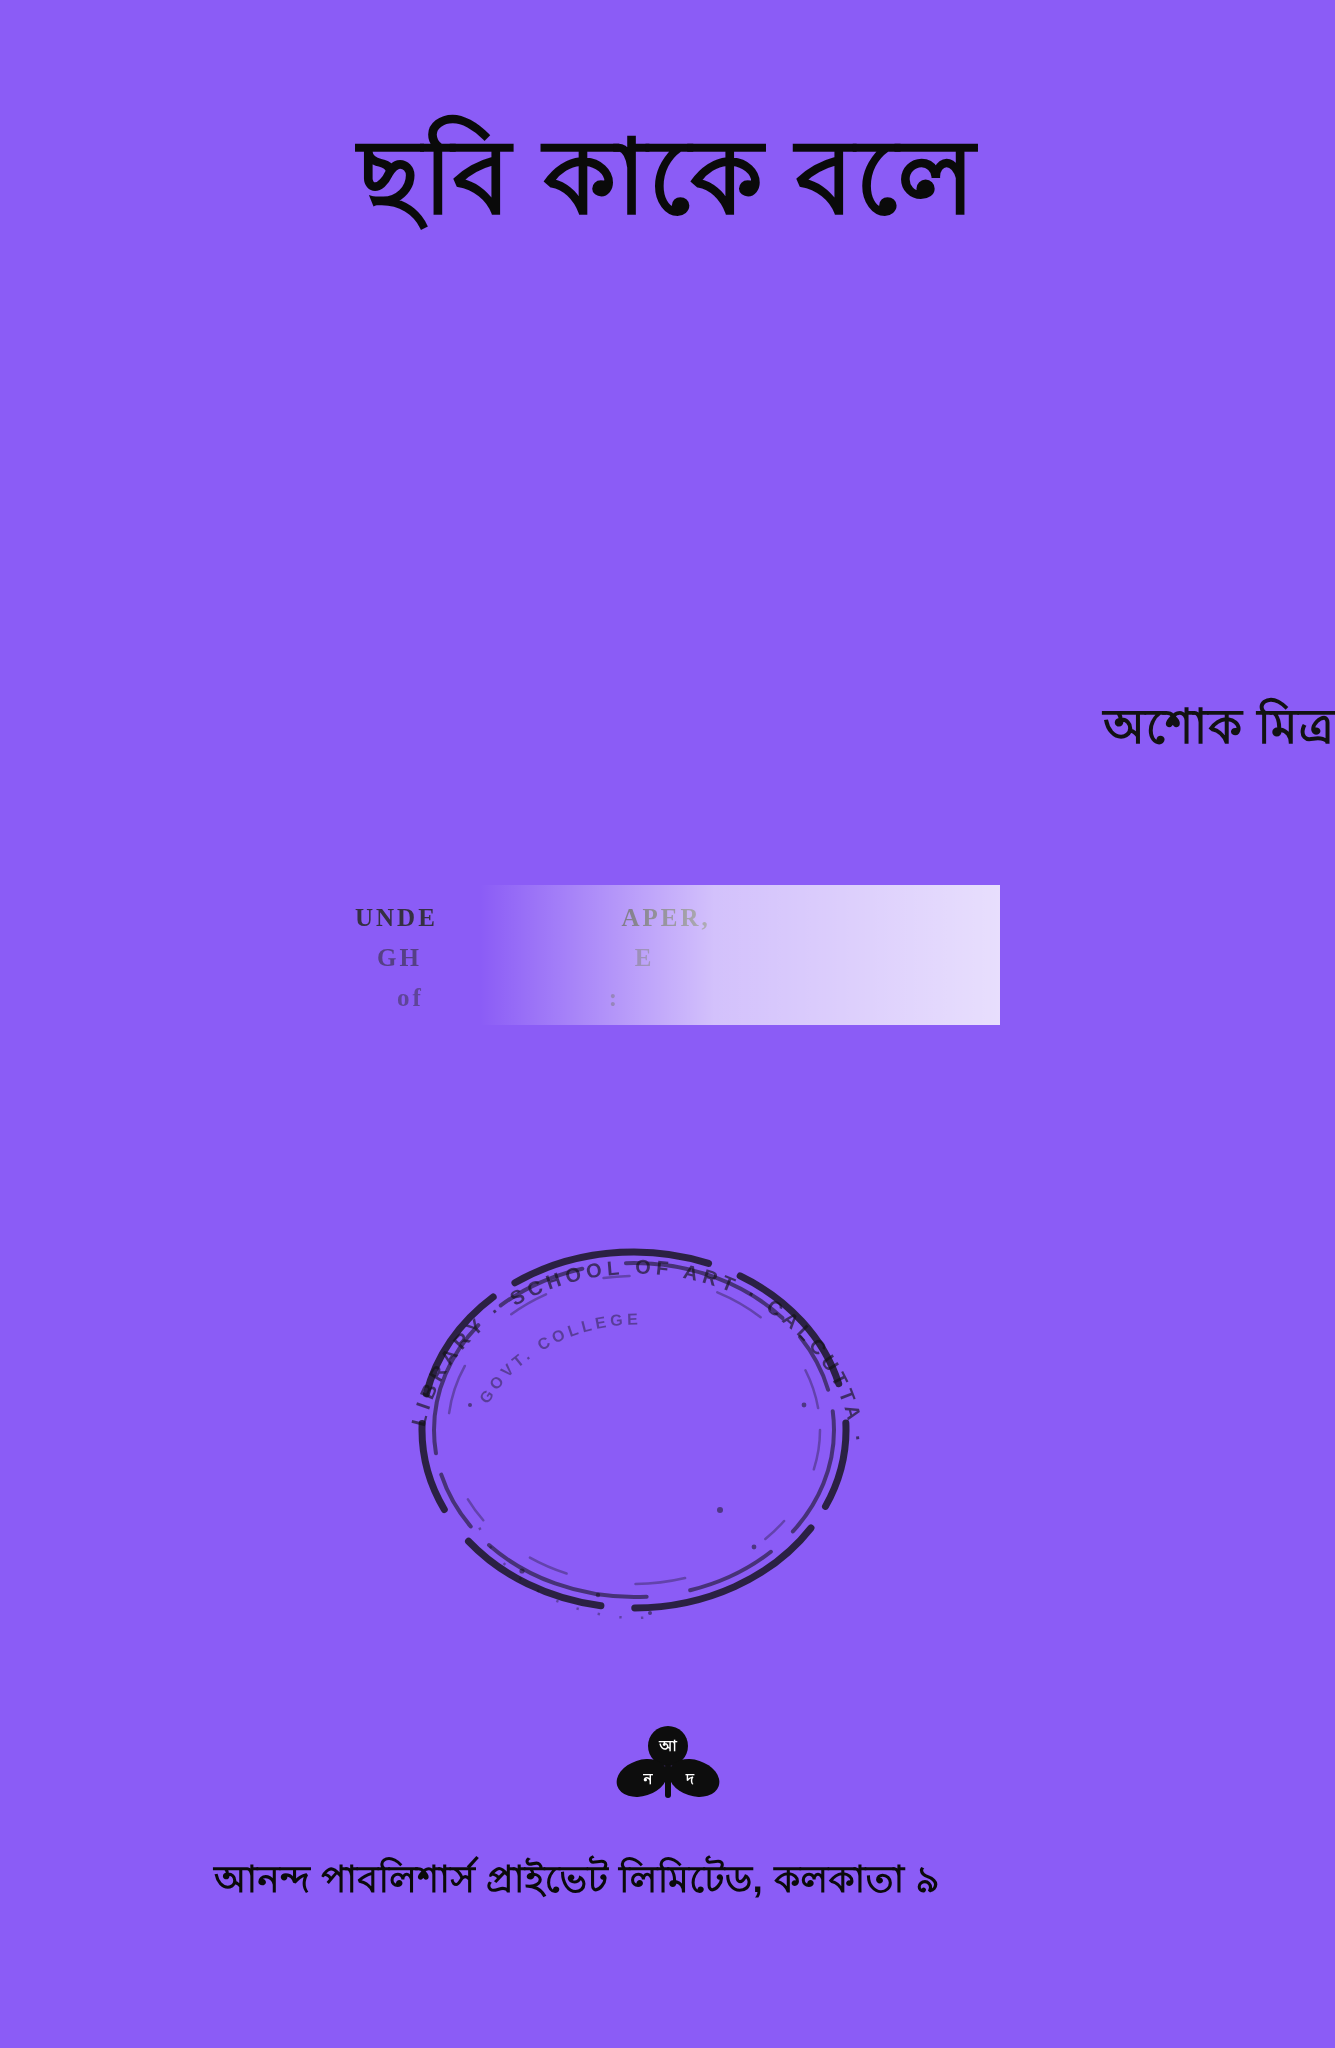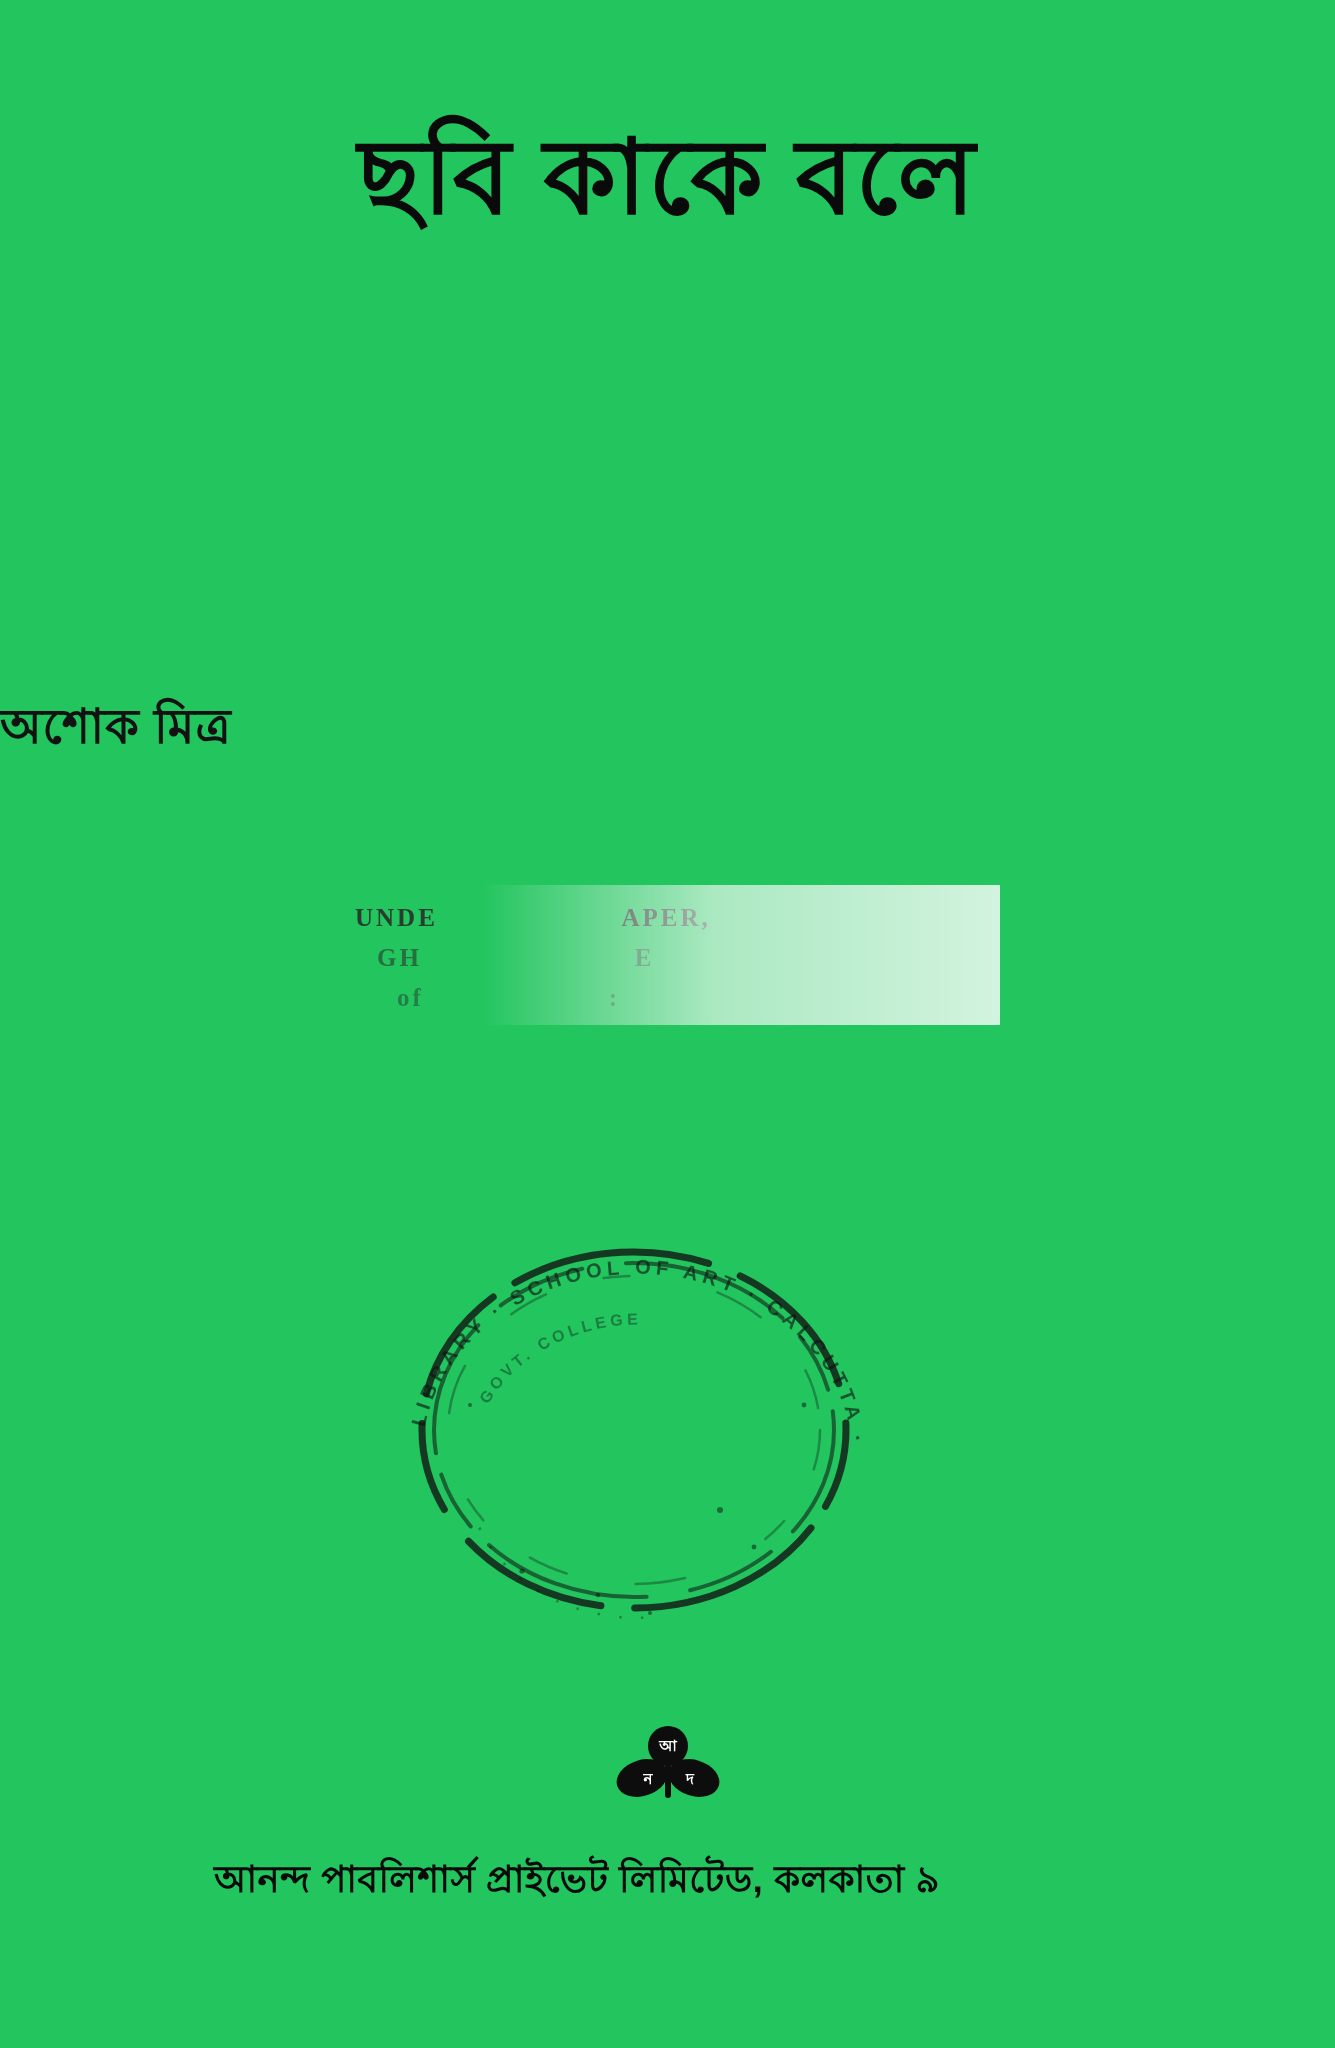--- a/index.html
+++ b/index.html
@@ -11,21 +11,21 @@
     width: 1335px;
     height: 2048px;
     font-family: "Liberation Sans", sans-serif;
     color: #000000;
     overflow: hidden;
   }
   .page {
     position: relative;
     width: 1335px;
     height: 2048px;
-    background: #22c55e;
+    background: #8b5cf6;
   }
 
   
   .title {
     position: absolute;
     top: 118px;
     left: 0;
     width: 1335px;
     text-align: center;
     font-family: "Liberation Sans", sans-serif;
@@ -35,21 +35,21 @@
     line-height: 1.15;
     color: #0a0a0a;
   }
 
   
   .author {
     position: absolute;
     top: 690px;
     left: 0;
     width: 1335px;
-    text-align: left;
+    text-align: right;
     font-size: 48px;
     font-weight: 700;
     letter-spacing: 1px;
     color: #121212;
   }
 
   
   .stamp-text {
     position: absolute;
     top: 898px;

